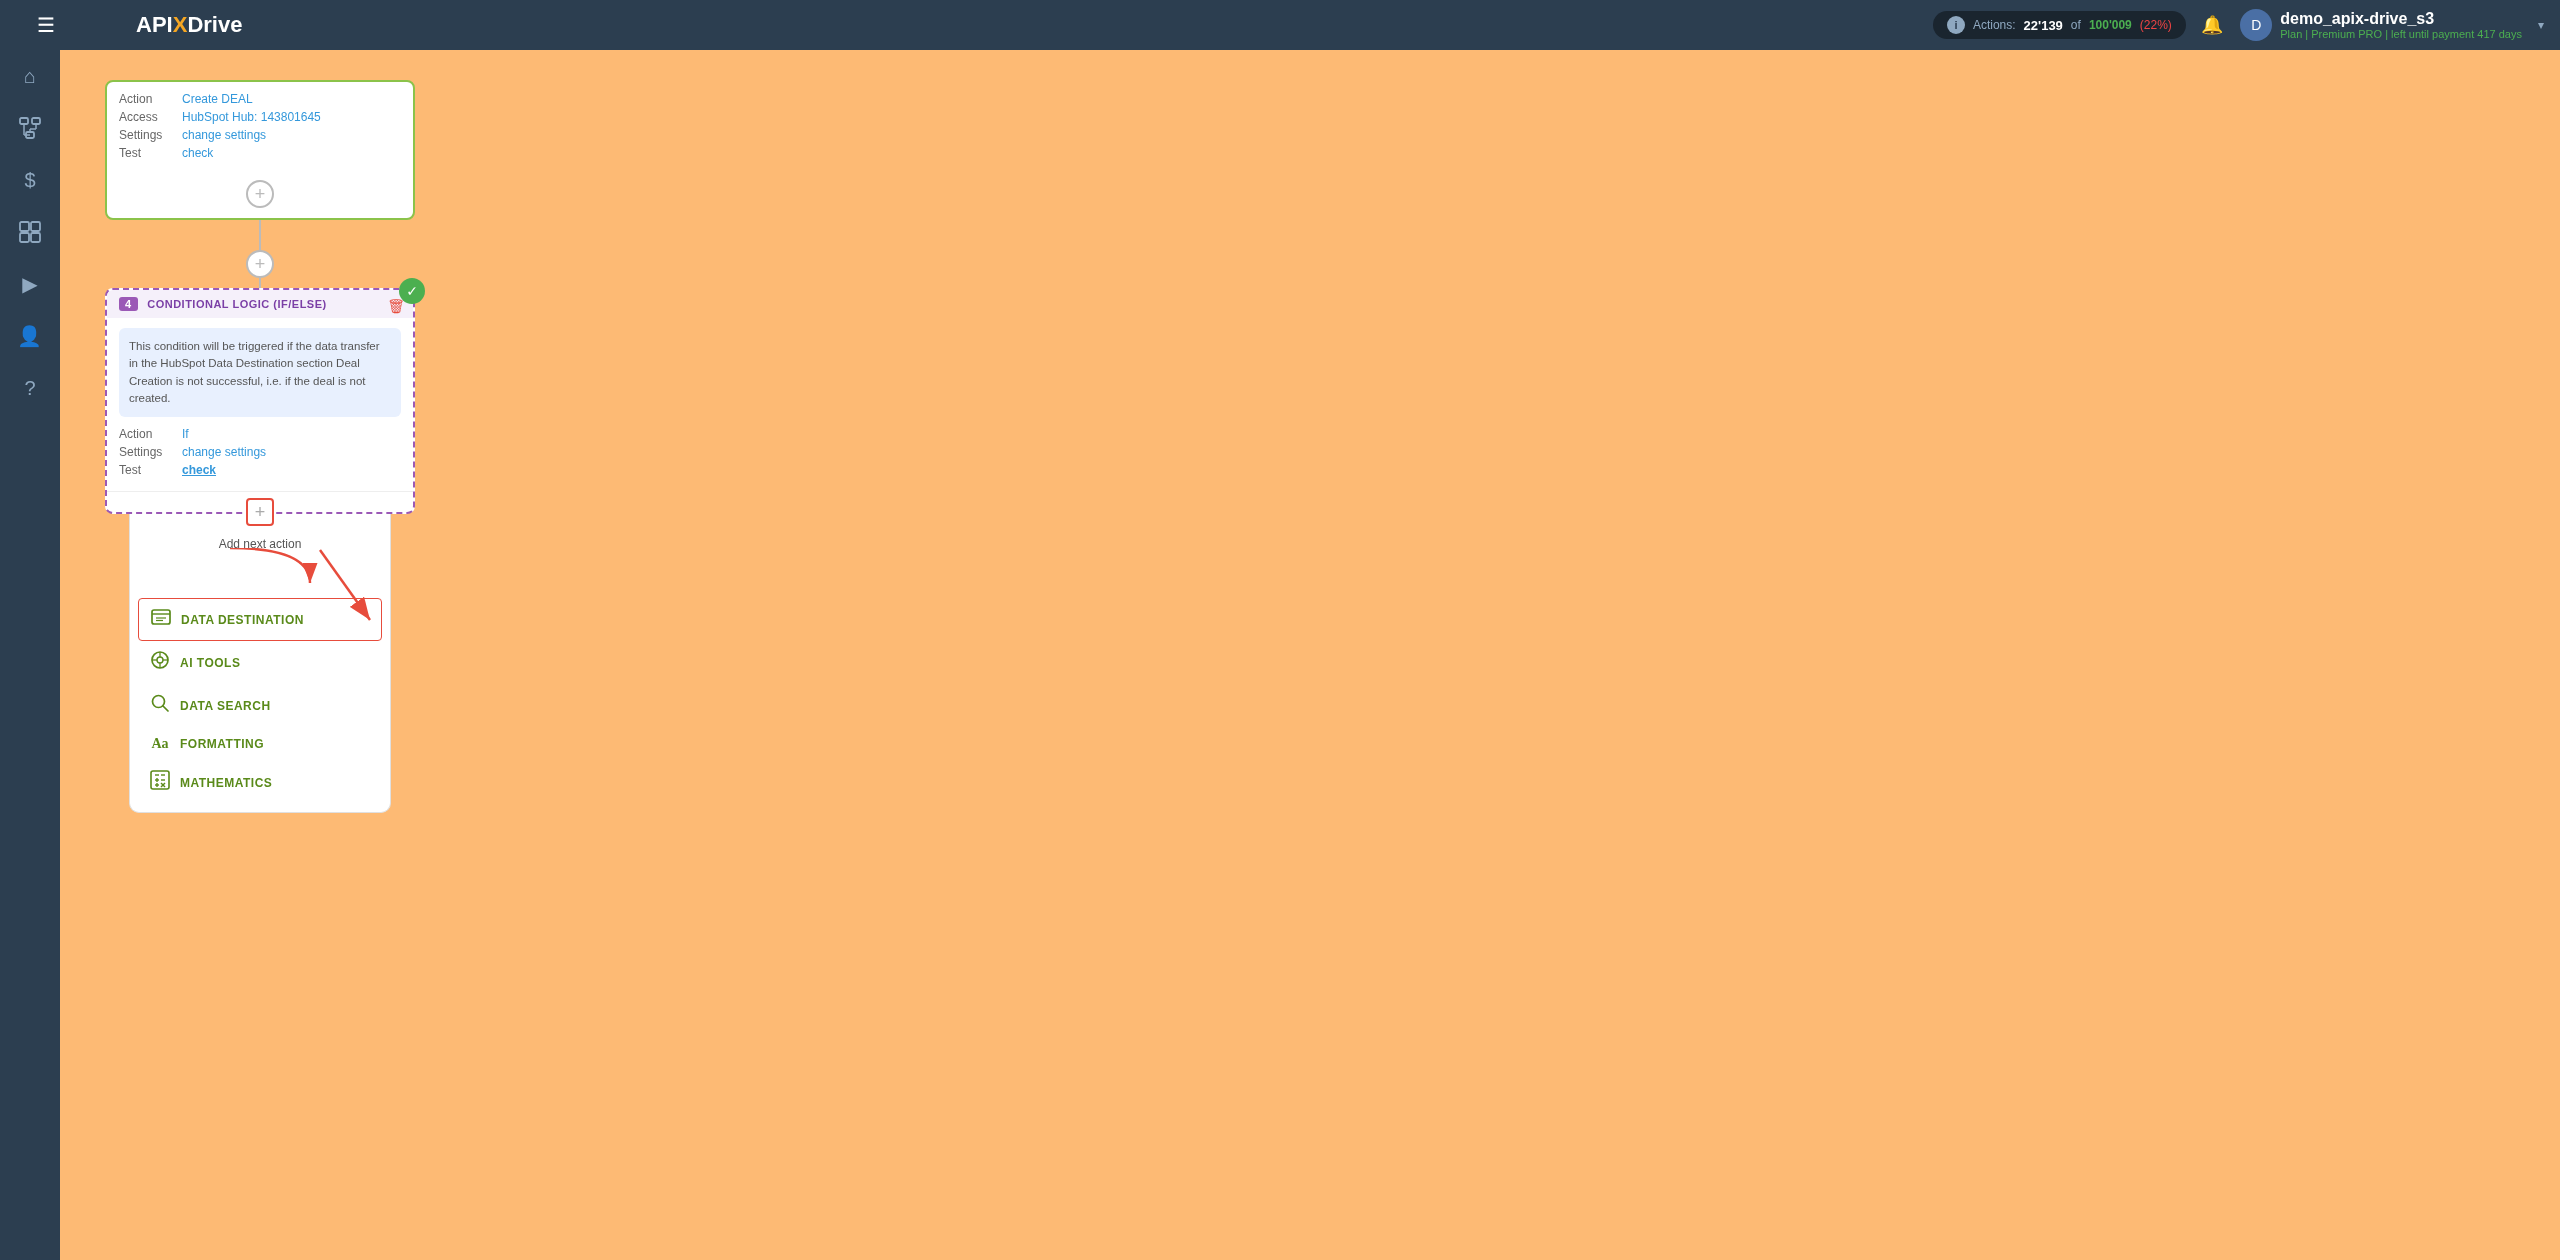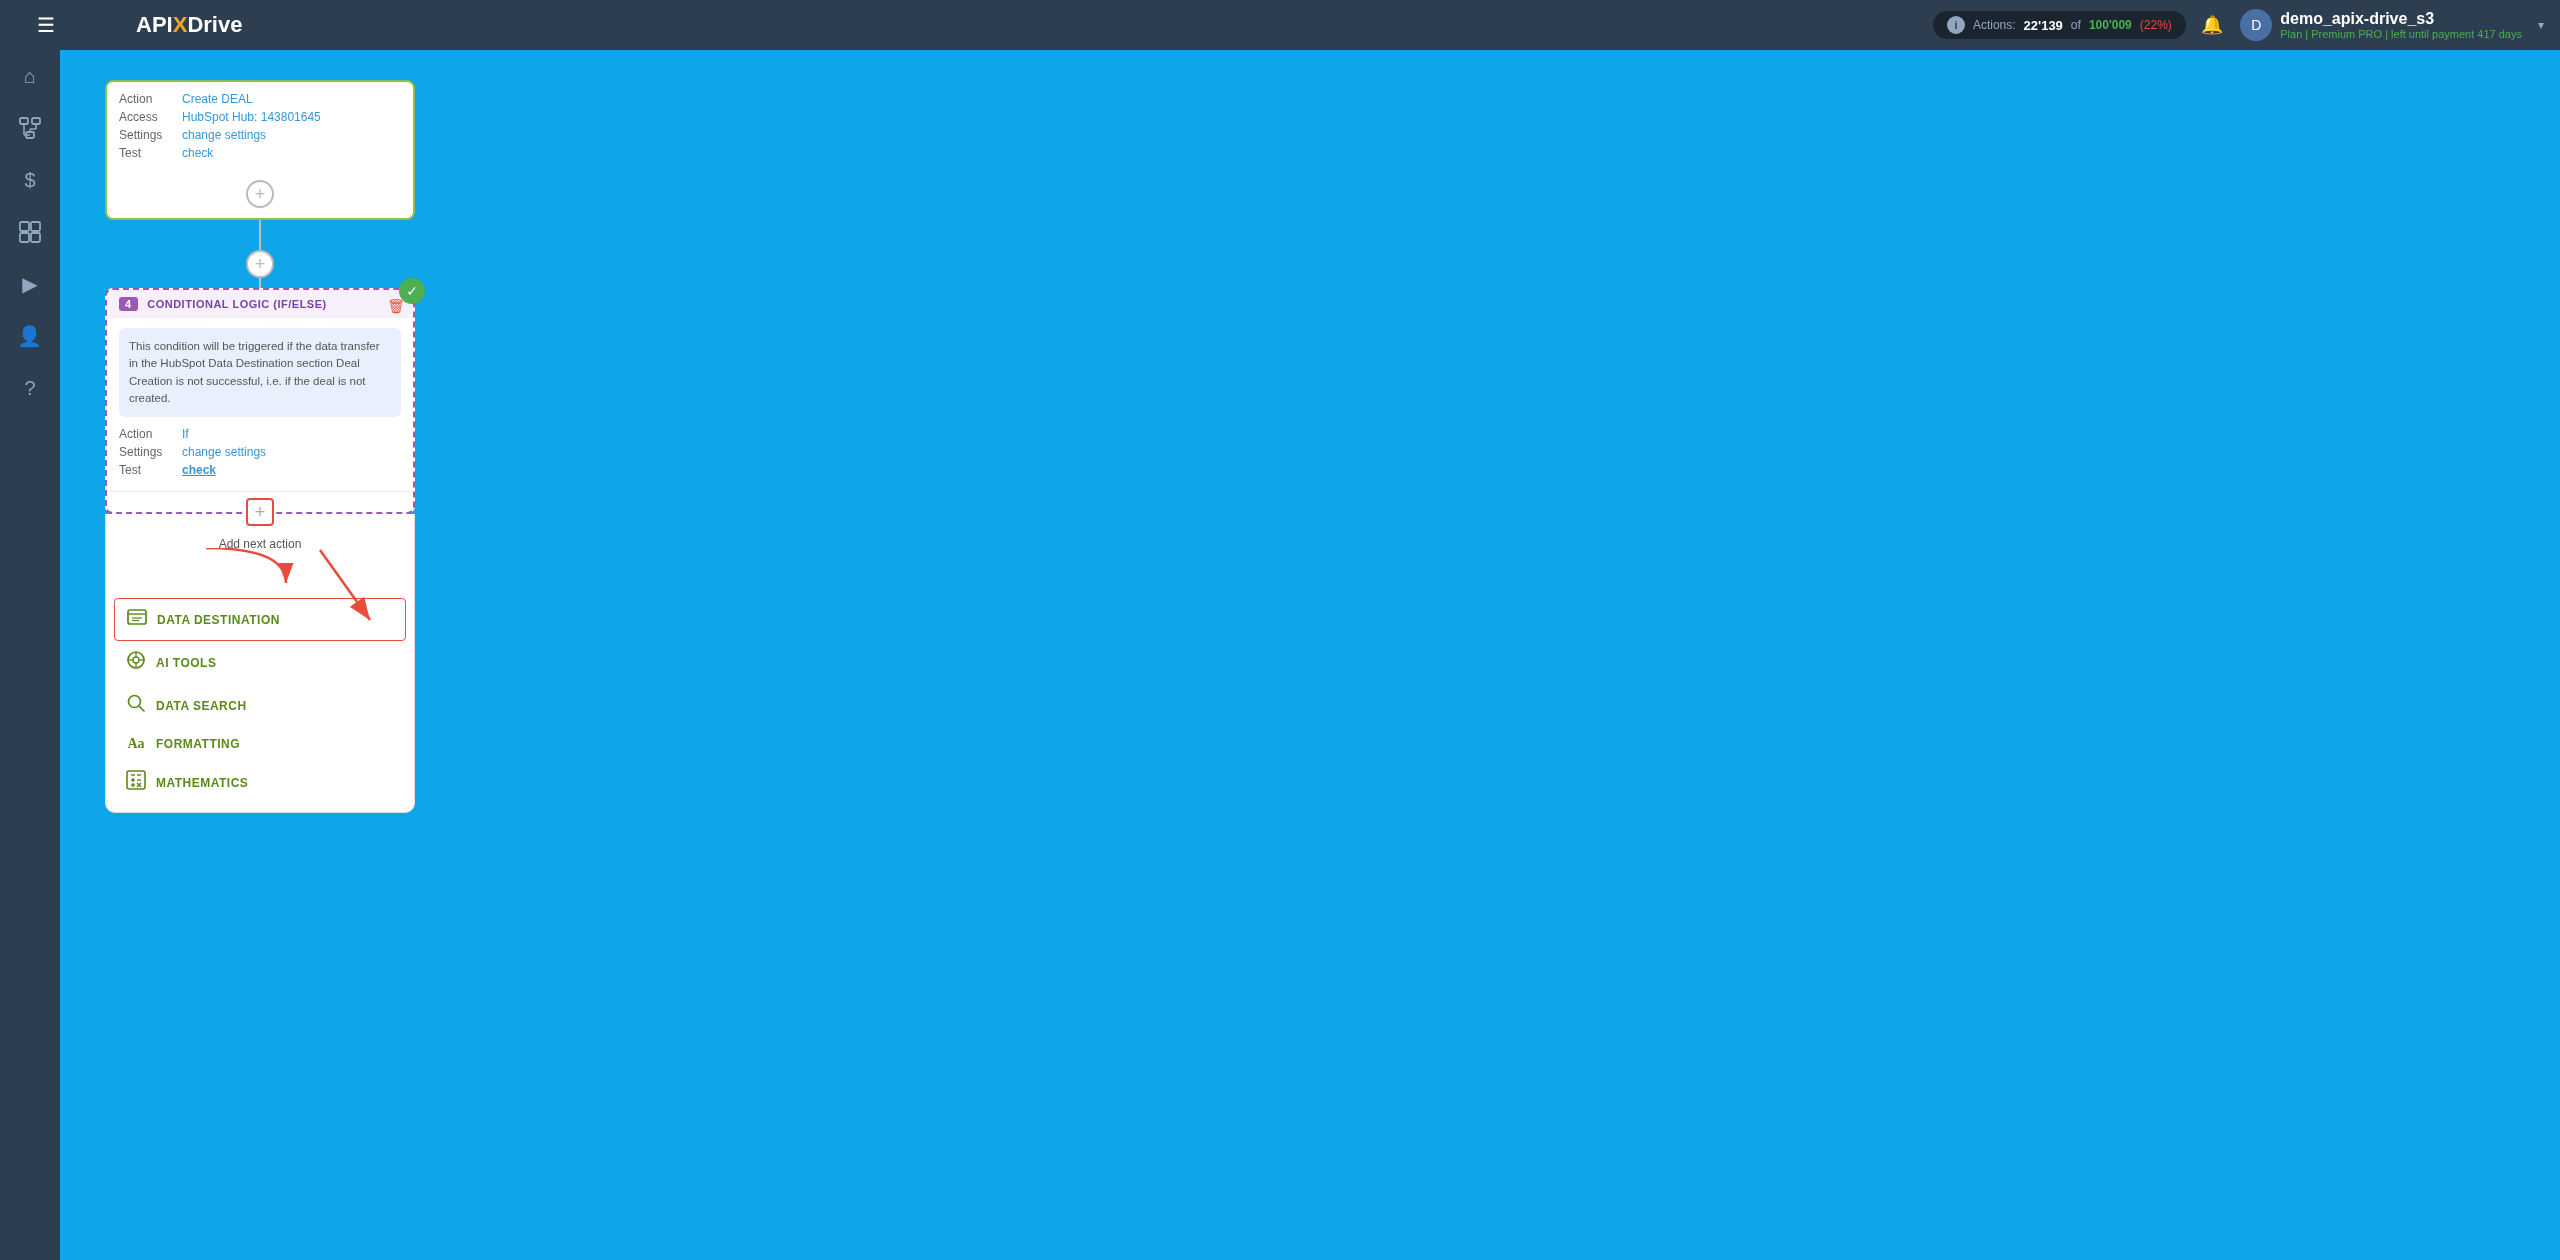--- a/index.html
+++ b/index.html
@@ -91,21 +91,21 @@
     .user-plan span { color: #4caf50; }
     .chevron-down { color: #8fa8c0; font-size: 12px; margin-left: 8px; }
 
     
     .main {
       margin-top: 50px;
       margin-left: 60px;
       flex: 1;
       overflow: auto;
       display: flex;
-      background: #0ea5e9;
+      background: #fdba74;
     }
     .canvas {
       flex: 1;
       padding: 30px 40px;
       position: relative;
     }
 
     
     .flow-container {
       display: flex;
@@ -316,21 +316,21 @@
             <span class="label">Test</span>
             <span class="value underline">check</span>
           </div>
         </div>
 
         <div style="display:flex; justify-content:center; padding: 6px 0 0 0; border-top: 1px solid #eee;">
           <div style="width:28px; height:28px; border-radius:4px; border:2px solid #e74c3c; background:#fff; display:flex; align-items:center; justify-content:center; color:#aaa; font-size:18px; cursor:pointer; margin-bottom: -14px; z-index:3; position:relative;">+</div>
         </div>
       </div>
 
-      <div style="width:310px; background:#fff; border-radius:0 0 10px 10px; border:1px solid #e0e0e0; border-top: none; padding-bottom: 8px; margin-top: 0;">
+      <div style="width:262px; background:#fff; border-radius:0 0 10px 10px; border:1px solid #e0e0e0; border-top: none; padding-bottom: 8px; margin-top: 0;">
 
         <div style="text-align:center; padding: 20px 0 6px 0;">
           <span style="font-size:12px; color:#555;">Add next action</span>
         </div>
 
         <div style="position:relative; height: 40px; display:flex; align-items:center; justify-content:flex-end; padding-right: 60px;">
           <svg width="200" height="40" style="position:absolute; left:20px; top:-10px;">
             <defs>
               <marker id="arrowhead" markerWidth="8" markerHeight="6" refX="8" refY="3" orient="auto">
                 <polygon points="0 0, 8 3, 0 6" fill="#e74c3c"></polygon>

